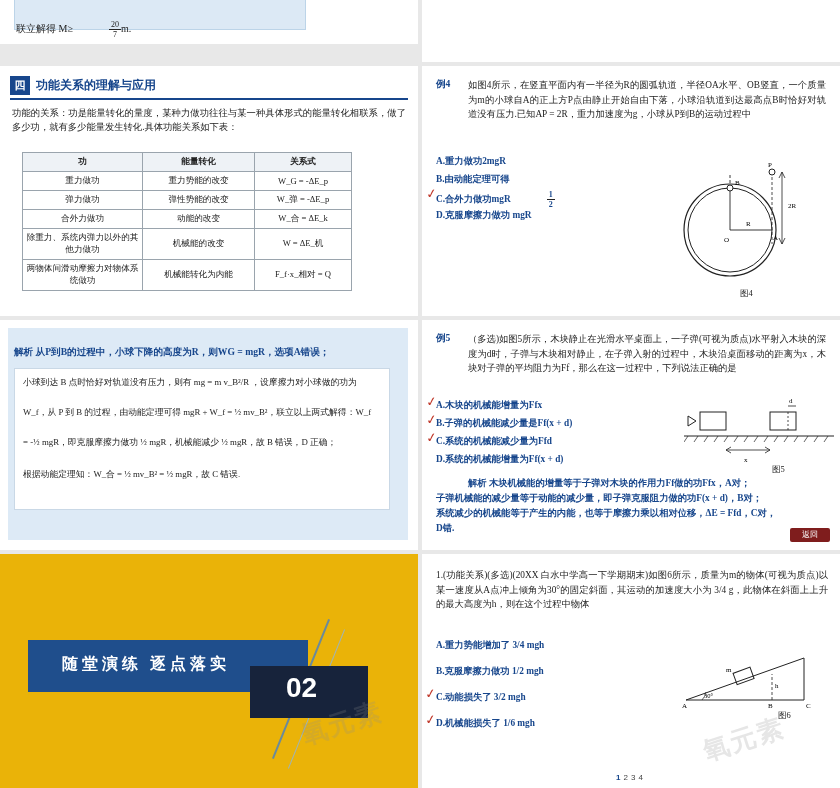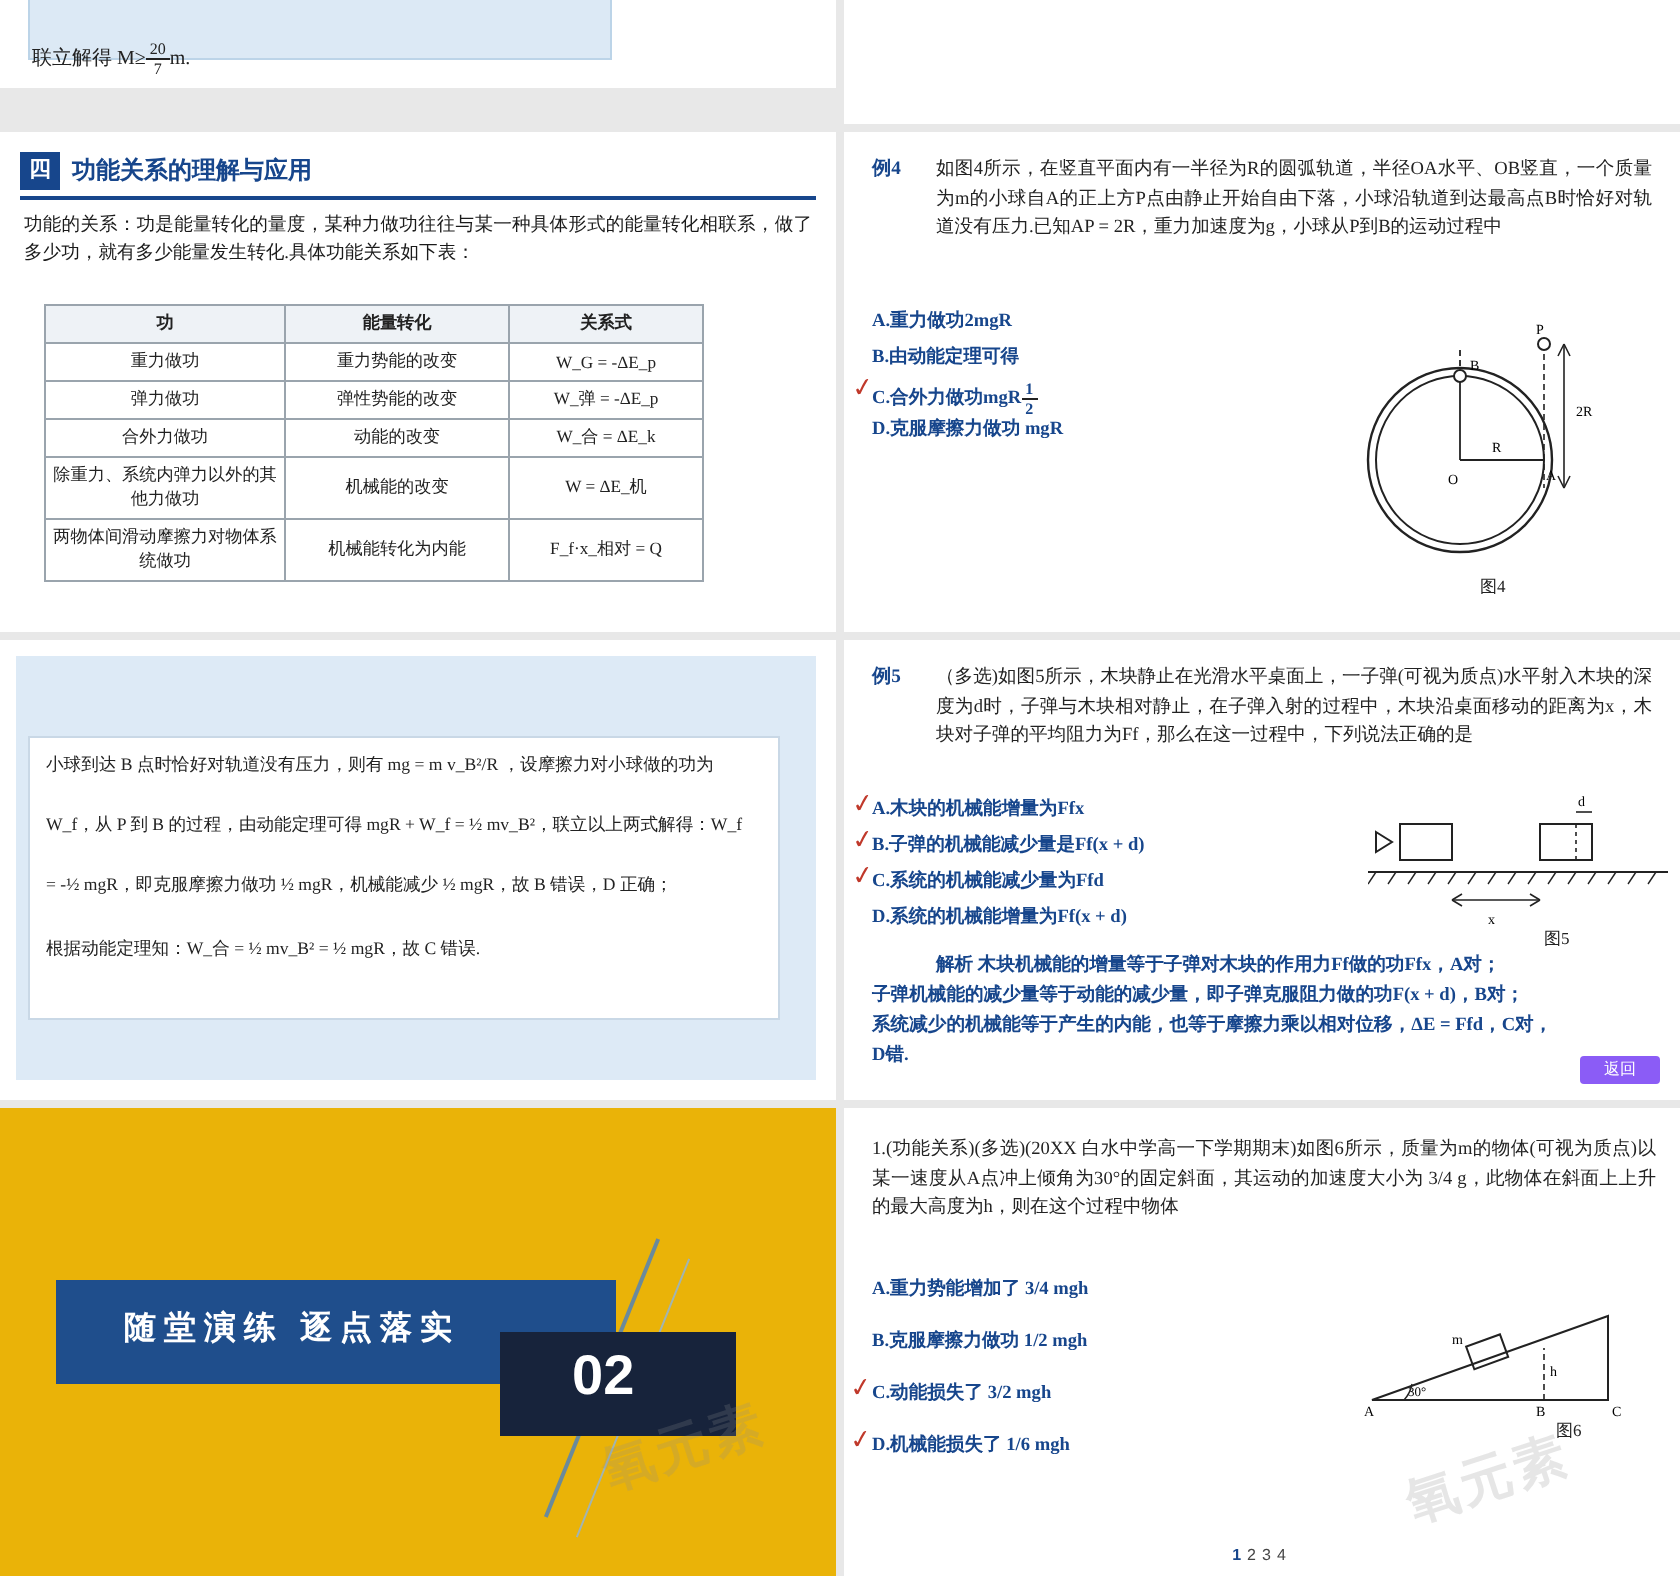--- a/index.html
+++ b/index.html
@@ -21,21 +21,21 @@
   #slide-r2c2{left:422px;top:320px;width:418px;height:230px;}
   #slide-r3c1{left:0;top:554px;width:418px;height:234px;}
   #slide-r3c2{left:422px;top:554px;width:418px;height:234px;}
 
   
   .frag-box{
     position:absolute;left:14px;top:-6px;width:290px;height:34px;
     background:#dce9f5;border:1px solid #bcd4e8;
   }
   .frag-txt{position:absolute;left:16px;top:20px;font-size:10px;color:#222;}
-  .frac{display:inline-block;vertical-align:middle;text-align:center;font-size:8px;line-height:9px;}
+  .frac{display:inline-block;vertical-align:middle;text-align:center;font-size:8px;line-height:9px;margin-left:36px;}
   .frac .num{display:block;border-bottom:1px solid #222;padding:0 2px;}
   .frac .den{display:block;padding:0 2px;}
 
   
   .sect-head{
     position:absolute;left:10px;top:10px;width:398px;height:22px;
     border-bottom:2px solid #17468c;
   }
   .sect-num{
     position:absolute;left:0;top:0;width:20px;height:19px;background:#17468c;
@@ -81,21 +81,21 @@
   .ana-box{
     position:absolute;left:14px;top:48px;width:374px;height:140px;background:#fff;
     border:1px solid #c9d8e6;
   }
   .ana-txt{position:absolute;left:8px;top:6px;width:358px;font-size:8.8px;line-height:15px;color:#222;text-align:justify;}
 
   
   .ans-txt{position:absolute;font-size:9.3px;line-height:14.5px;color:#17468c;font-weight:bold;text-align:justify;}
 
   .return-btn{
-    position:absolute;right:10px;bottom:8px;width:40px;height:14px;background:#8b5cf6;
+    position:absolute;right:10px;bottom:8px;width:40px;height:14px;background:#7f1d1d;
     color:#fff;font-size:8px;text-align:center;line-height:14px;border-radius:2px;
   }
 
   
   .sec02-bg{position:absolute;left:0;top:0;width:100%;height:100%;background:#eab308;overflow:hidden;}
   .sec02-bar{
     position:absolute;left:28px;top:86px;width:280px;height:52px;background:#1f4e8c;
   }
   .sec02-bar .t{
     position:absolute;left:34px;top:14px;color:#fff;font-size:16px;letter-spacing:4px;font-weight:bold;
@@ -220,20 +220,21 @@
       <text x="52" y="84" font-size="7" font-family="Liberation Serif, serif">O</text>
       <text x="74" y="68" font-size="7" font-family="Liberation Serif, serif">R</text>
       <text x="116" y="50" font-size="7" font-family="Liberation Serif, serif">2R</text>
     </svg>
   </div>
   <div class="fig-cap" style="left:318px;top:222px;">图4</div>
 </div>
 
 <div class="page" id="slide-r2c1">
   <div class="ana-panel"></div>
+  <div class="ana-head">解析  从P到B的过程中，小球下降的高度为R，则WG = mgR，选项A错误；</div>
   <div class="ana-box">
     <div class="ana-txt" style="top:6px;">小球到达 B 点时恰好对轨道没有压力，则有 mg = m v_B²/R ，设摩擦力对小球做的功为</div>
     <div class="ana-txt" style="top:36px;">W_f，从 P 到 B 的过程，由动能定理可得 mgR + W_f = ½ mv_B²，联立以上两式解得：W_f</div>
     <div class="ana-txt" style="top:66px;">= -½ mgR，即克服摩擦力做功 ½ mgR，机械能减少 ½ mgR，故 B 错误，D 正确；</div>
     <div class="ana-txt" style="top:98px;">根据动能定理知：W_合 = ½ mv_B² = ½ mgR，故 C 错误.</div>
   </div>
 </div>
 
 <div class="page" id="slide-r2c2">
   <div class="ex-title" style="left:14px;top:12px;text-align:right;">例5</div>

